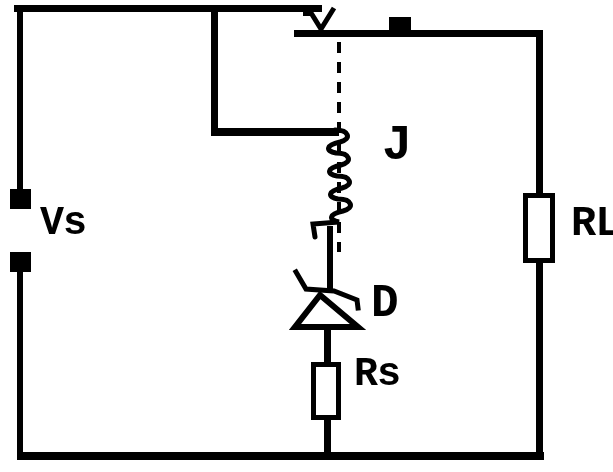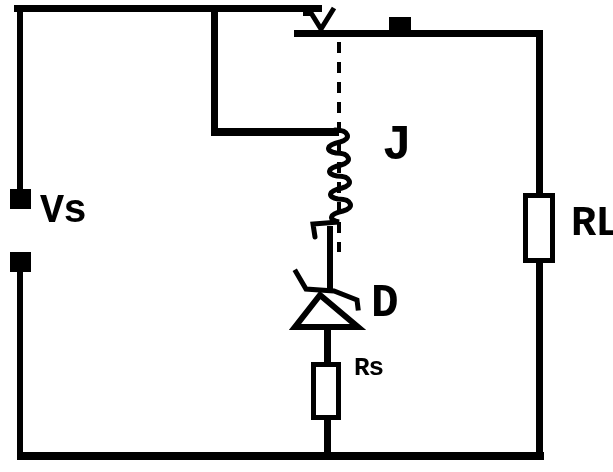--- a/index.html
+++ b/index.html
@@ -9,24 +9,24 @@
     background:var(--bg); overflow:hidden;
     font-family:"Liberation Mono","DejaVu Sans Mono",monospace;
   }
   .wire { position:absolute; background:var(--ink); }
   .terminal { position:absolute; background:var(--ink); }
   .comp-box { position:absolute; background:var(--bg); border:5px solid var(--ink); box-sizing:border-box; }
   .label {
     position:absolute; color:var(--ink); line-height:1;
     font-weight:bold; white-space:nowrap; letter-spacing:-1px;
   }
-  .lbl-vs { left:40px;  top:192px; font-size:40px; }
+  .lbl-vs { left:40px;  top:204px; font-size:40px; }
   .lbl-j  { left:382px; top:121px; font-size:50px; }
   .lbl-d  { left:371px; top:281px; font-size:46px; }
-  .lbl-rs { left:354px; top:355px; font-size:26px; }
+  .lbl-rs { left:354px; top:355px; font-size:40px; }
   .lbl-rl { left:571px; top:203px; font-size:42px; }
   svg.overlay { position:absolute; left:0; top:0; width:613px; height:472px; color:var(--ink); }
 </style>
 </head>
 <body>
 
 <div id="canvas">
 
   <div class="wire" style="left:14px;top:5px;width:308px;height:7px;"></div>
   <div class="wire" style="left:17px;top:5px;width:6px;height:186px;"></div>

